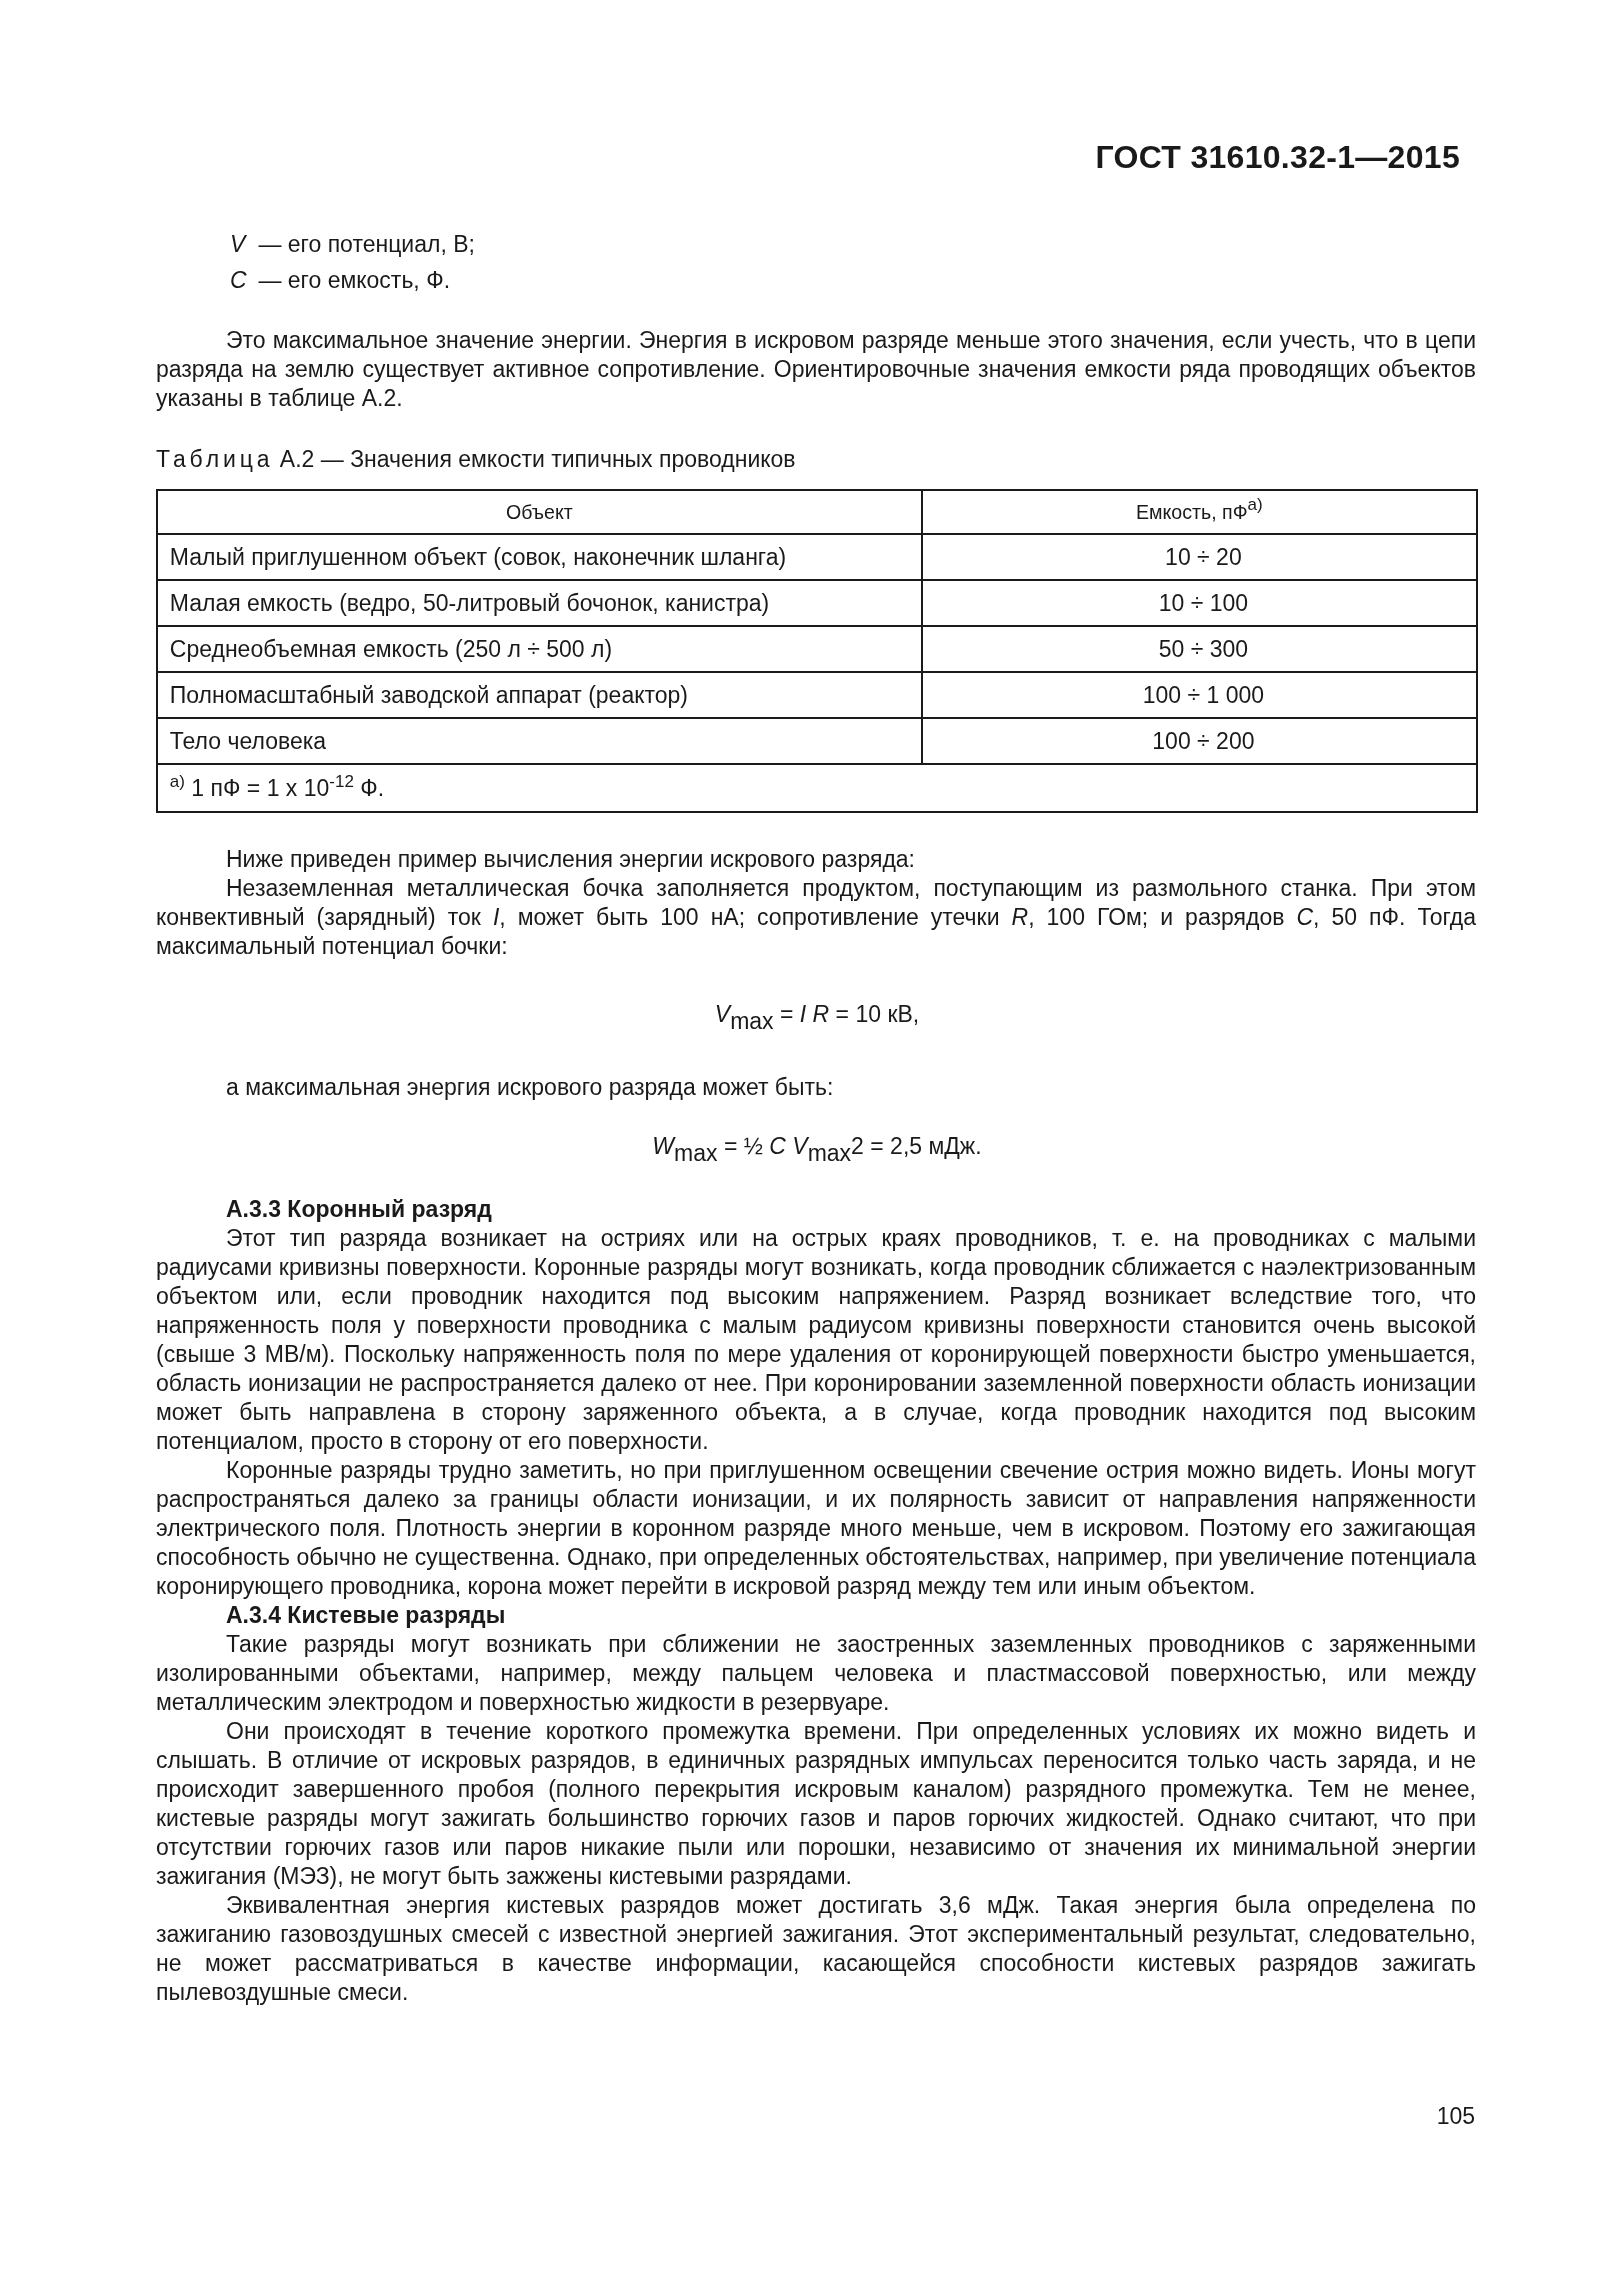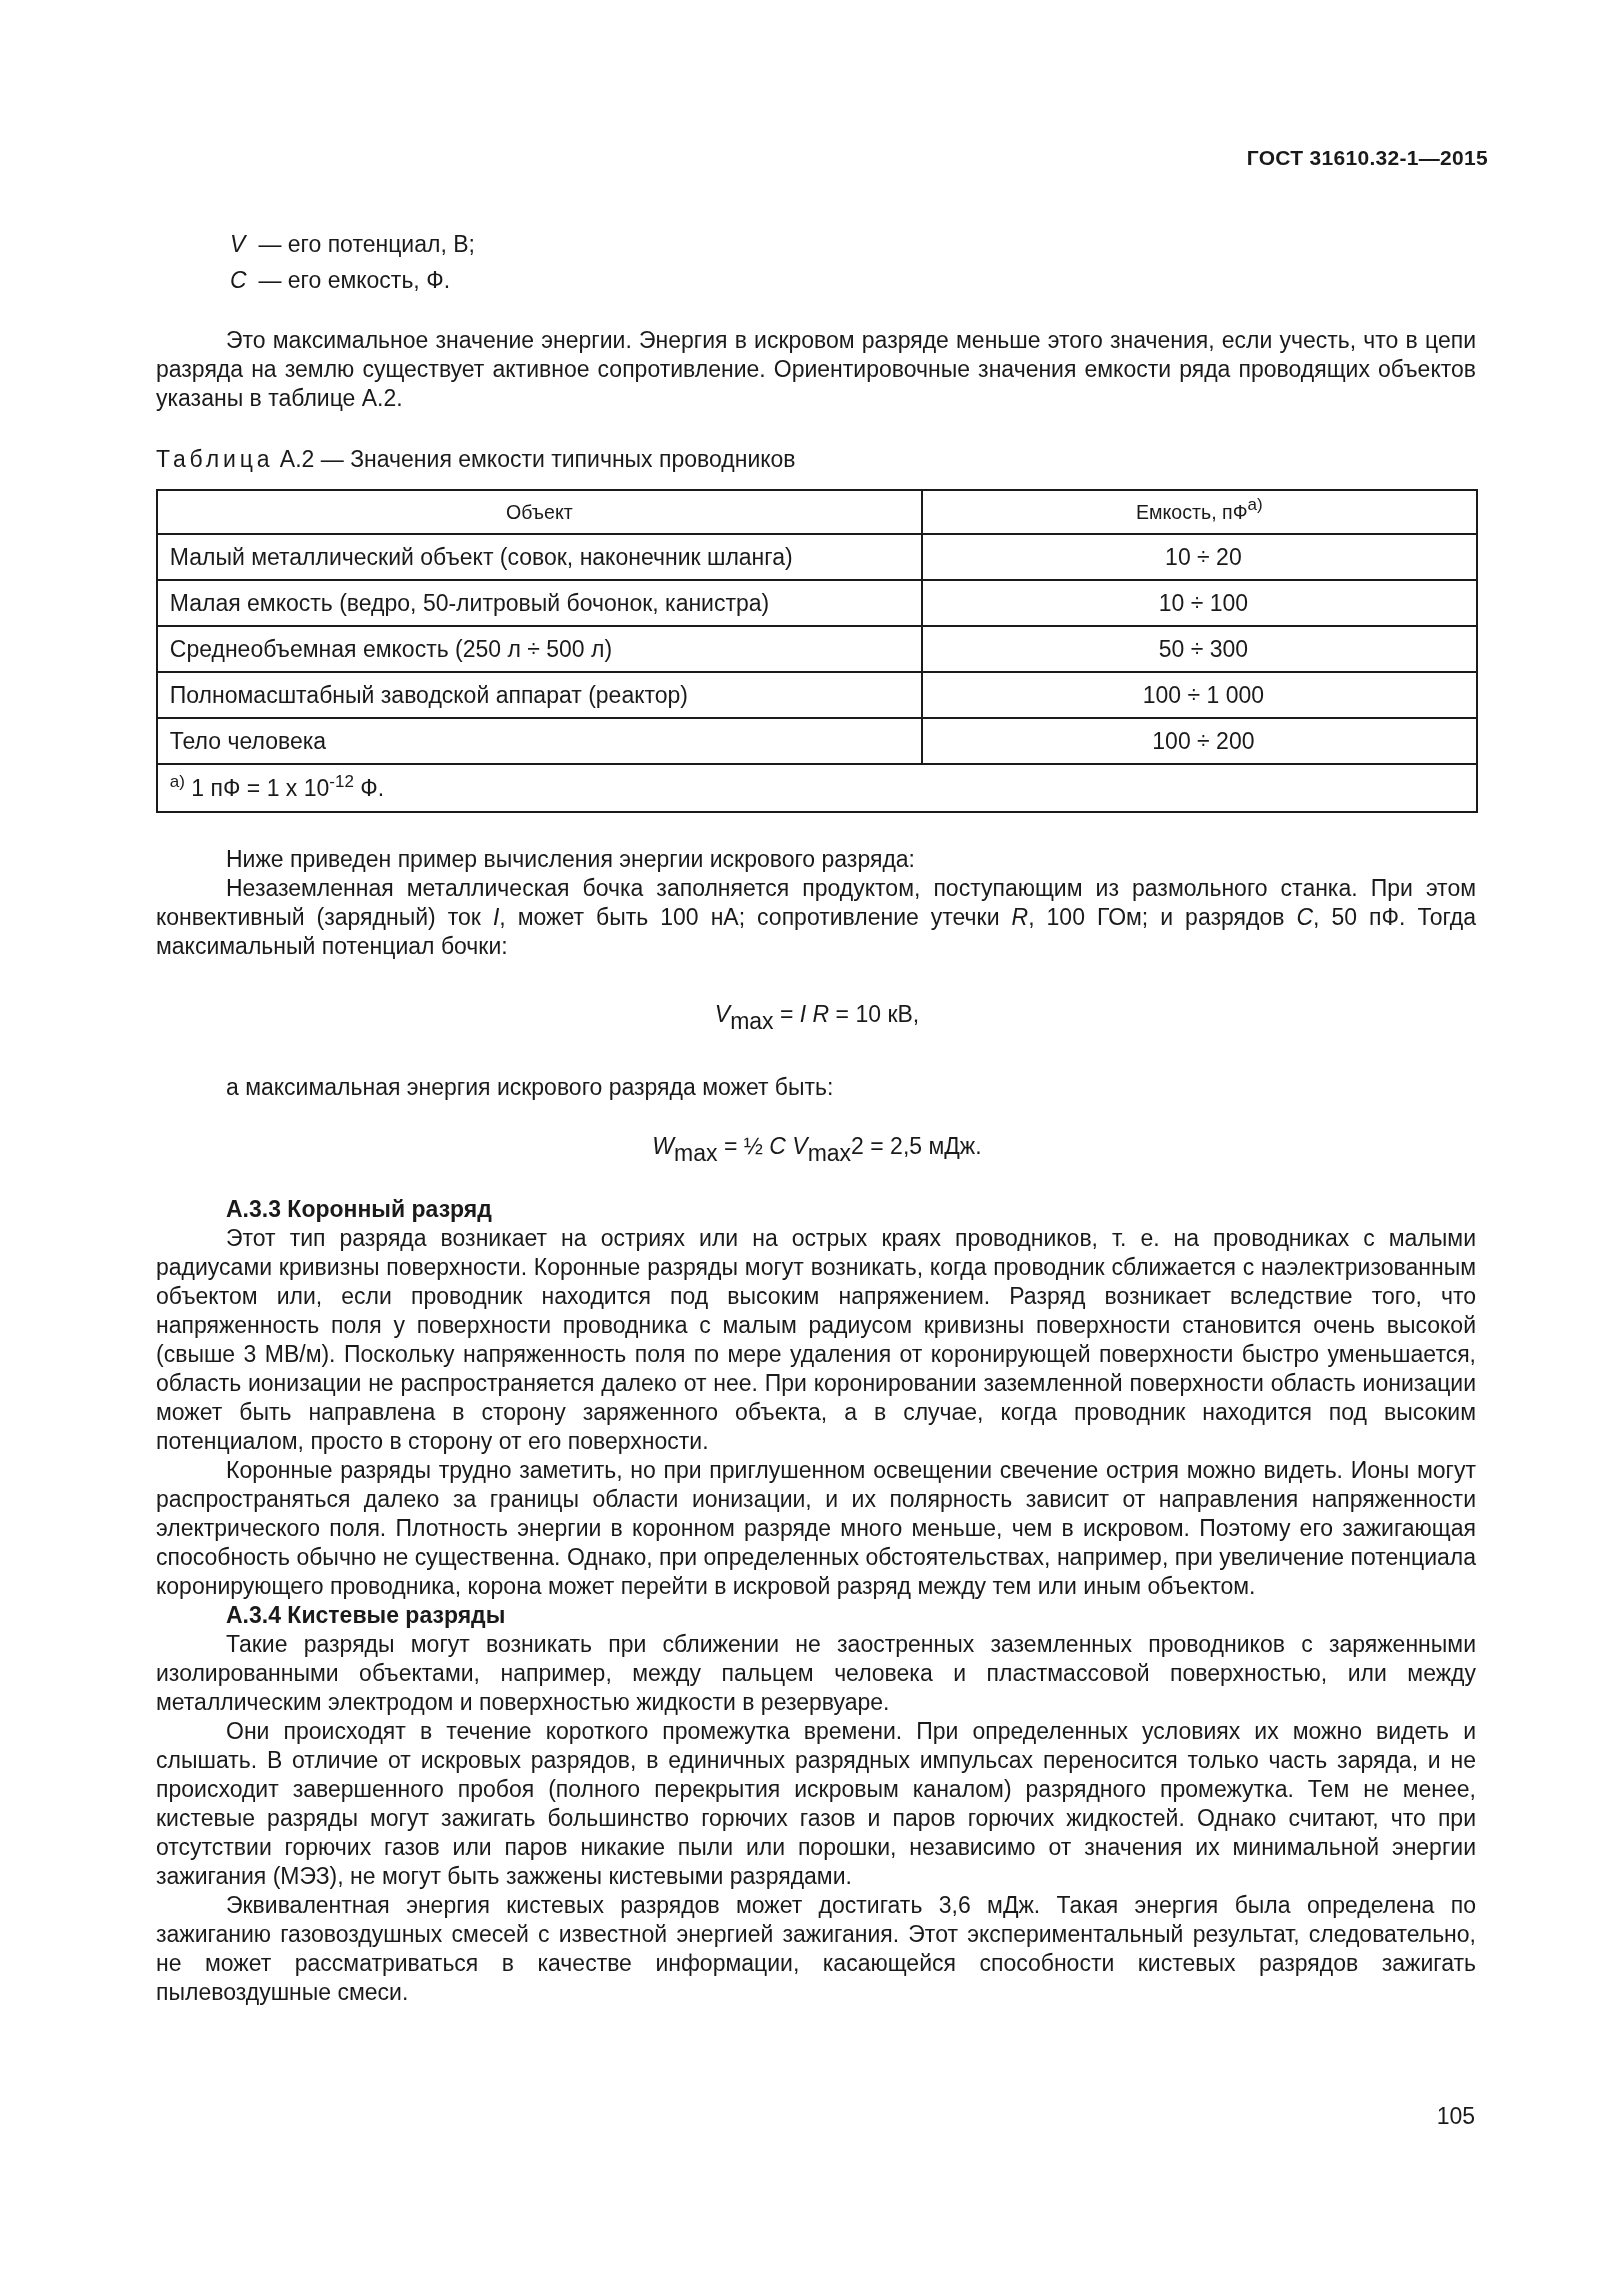--- a/index.html
+++ b/index.html
@@ -3,21 +3,21 @@
 <meta charset="utf-8">
 <style>
   html, body { margin: 0; padding: 0; background: #ffffff; }
   body {
     width: 1623px; height: 2295px; position: relative; overflow: hidden;
     font-family: "Liberation Sans", sans-serif; color: #1a1a1a;
     font-size: 23px; line-height: 29px;
   }
   .abs { position: absolute; }
   .header {
-    right: 135px; top: 143px; font-weight: bold; font-size: 21px;
+    right: 163px; top: 143px; font-weight: bold; font-size: 32px;
     letter-spacing: 0.3px;
   }
   .defs { left: 230px; top: 226px; }
   .defs .row { height: 36px; line-height: 36px; }
   .defs .sym { font-style: italic; display: inline-block; width: 22px; }
   .para {
     left: 156px; width: 1320px; text-align: justify; text-align-last: left;
   }
   .para p { margin: 0; text-indent: 70px; }
   .tcap { left: 156px; top: 445px; }
@@ -69,21 +69,21 @@
   <span class="spaced">Таблица</span><span> А.2 — Значения емкости типичных проводников</span>
 </div>
 
 <table class="cap">
   <tbody>
       <tr>
     <th class="c1">Объект</th>
     <th><span>Емкость, пФ</span><sup>а)</sup></th>
   </tr>
   <tr>
-    <td>Малый металлический объект (совок, наконечник шланга)</td>
+    <td>Малый приглушенном объект (совок, наконечник шланга)</td>
     <td class="val">10 ÷ 20</td>
   </tr>
   <tr>
     <td>Малая емкость (ведро, 50-литровый бочонок, канистра)</td>
     <td class="val">10 ÷ 100</td>
   </tr>
   <tr>
     <td>Среднеобъемная емкость (250 л ÷ 500 л)</td>
     <td class="val">50 ÷ 300</td>
   </tr>

